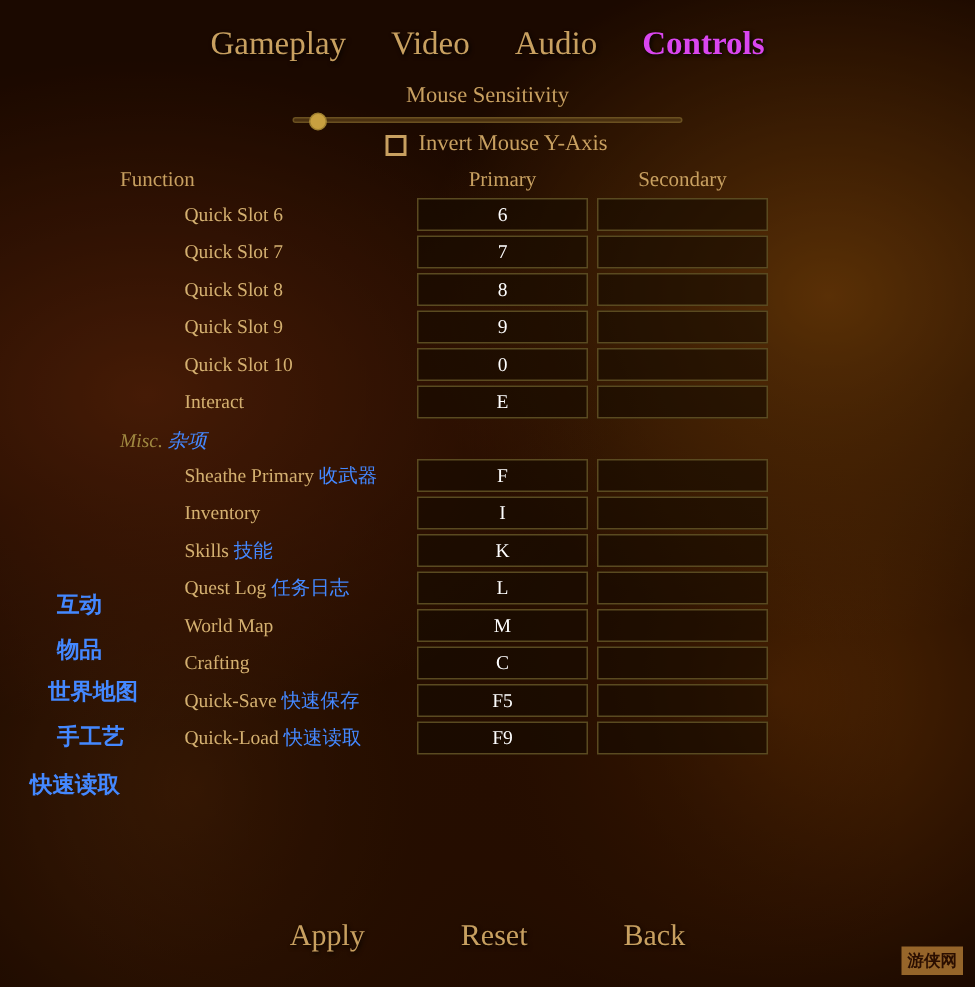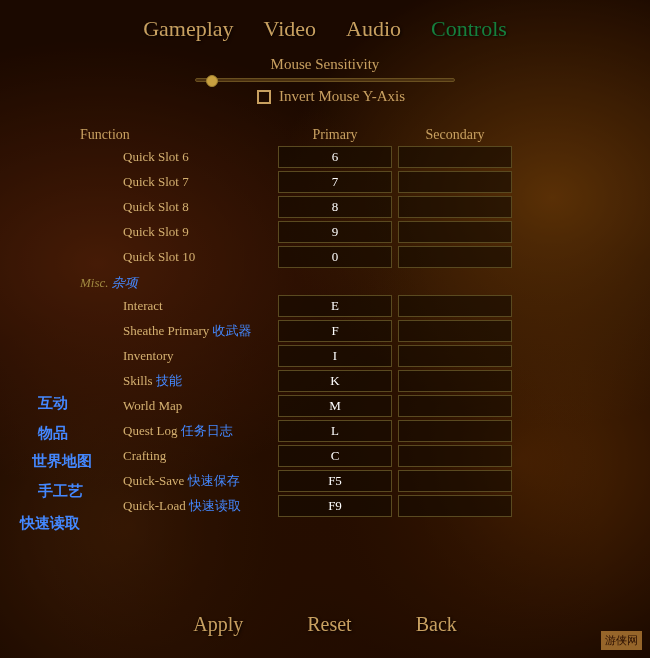--- a/index.html
+++ b/index.html
@@ -54,22 +54,22 @@
     .nav-tab {
       color: #c8a060;
       font-size: 22px;
       cursor: pointer;
       padding: 2px 10px;
       text-shadow: 1px 1px 3px rgba(0,0,0,0.8);
       font-weight: normal;
     }
 
     .nav-tab.active {
-      color: #15803d;
-      font-weight: normal;
+      color: #d946ef;
+      font-weight: bold;
     }
 
     
     .sensitivity-section {
       width: 340px;
       display: flex;
       flex-direction: column;
       align-items: center;
       margin-top: 4px;
       margin-bottom: 6px;
@@ -99,21 +99,21 @@
       top: -4px;
       left: 10px;
       border: 1px solid #a08030;
     }
 
     
     .invert-section {
       display: flex;
       align-items: center;
       gap: 8px;
-      margin-bottom: 22px;
+      margin-bottom: 8px;
       padding-left: 12px;
     }
 
     .checkbox-box {
       width: 14px;
       height: 14px;
       border: 2px solid #c8a060;
       background: transparent;
       display: inline-block;
     }
@@ -215,21 +215,21 @@
 
     
     .watermark {
       position: absolute;
       bottom: 8px;
       right: 8px;
       background: rgba(200, 140, 60, 0.7);
       color: #2a0e00;
       font-size: 11px;
       padding: 2px 4px;
-      font-weight: normal;
+      font-weight: bold;
     }
   </style>
 </head>
 <body>
 
 <div class="bg"></div>
 <div class="overlay"></div>
 
 <div class="container">
 
@@ -300,34 +300,34 @@
       <span class="control-name">Quick Slot 10</span>
       <div class="key-box">
           <span>0</span>
         </div>
       <div class="key-box">
           <span></span>
         </div>
     </div>
 
     <div class="control-row">
+      <span class="control-name"><span>Interact</span></span>
+      <div class="key-box">
+          <span>E</span>
+        </div>
+      <div class="key-box">
+          <span></span>
+        </div>
+    </div>
+
+    <div class="control-row">
       <span class="control-category">
         <span>Misc.</span>&nbsp;<span style="color:#4488ff;">杂项</span>
       </span>
     </div>
-
-    <div class="control-row">
-      <span class="control-name"><span>Interact</span></span>
-      <div class="key-box">
-          <span>E</span>
-        </div>
-      <div class="key-box">
-          <span></span>
-        </div>
-    </div>
     <div class="control-row">
       <span class="control-name"><span>Sheathe Primary</span>&nbsp;<span style="color:#4488ff;font-size:13px;">收武器</span></span>
       <div class="key-box">
           <span>F</span>
         </div>
       <div class="key-box">
           <span></span>
         </div>
     </div>
     <div class="control-row">
@@ -342,32 +342,32 @@
     <div class="control-row">
       <span class="control-name"><span>Skills</span>&nbsp;<span style="color:#4488ff;font-size:13px;">技能</span></span>
       <div class="key-box">
           <span>K</span>
         </div>
       <div class="key-box">
           <span></span>
         </div>
     </div>
     <div class="control-row">
+      <span class="control-name"><span>Quest Log</span>&nbsp;<span style="color:#4488ff;font-size:13px;">任务日志</span></span>
+      <div class="key-box">
+          <span>L</span>
+        </div>
+      <div class="key-box">
+          <span></span>
+        </div>
+    </div>
+    <div class="control-row">
       <span class="control-name"><span>World Map</span></span>
       <div class="key-box">
           <span>M</span>
-        </div>
-      <div class="key-box">
-          <span></span>
-        </div>
-    </div>
-    <div class="control-row">
-      <span class="control-name"><span>Quest Log</span>&nbsp;<span style="color:#4488ff;font-size:13px;">任务日志</span></span>
-      <div class="key-box">
-          <span>L</span>
         </div>
       <div class="key-box">
           <span></span>
         </div>
     </div>
     <div class="control-row">
       <span class="control-name"><span>Crafting</span></span>
       <div class="key-box">
           <span>C</span>
         </div>

